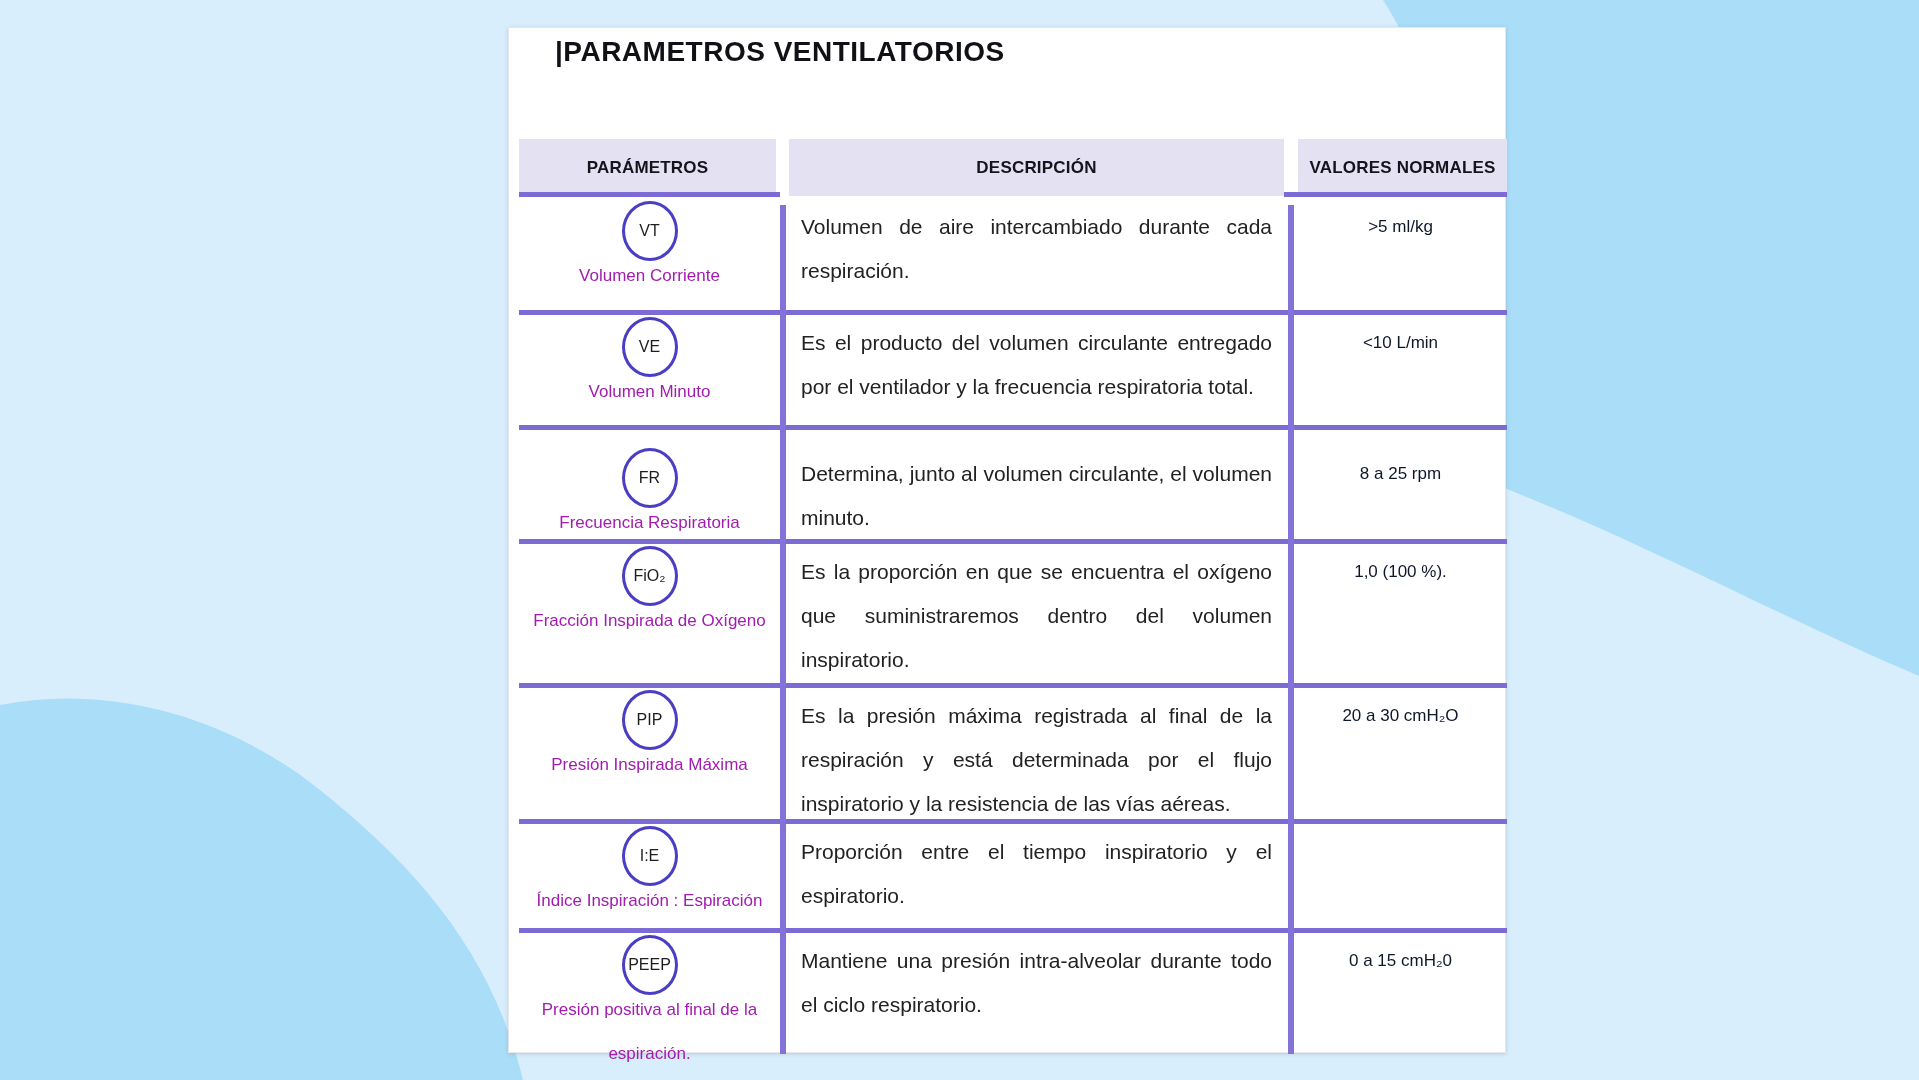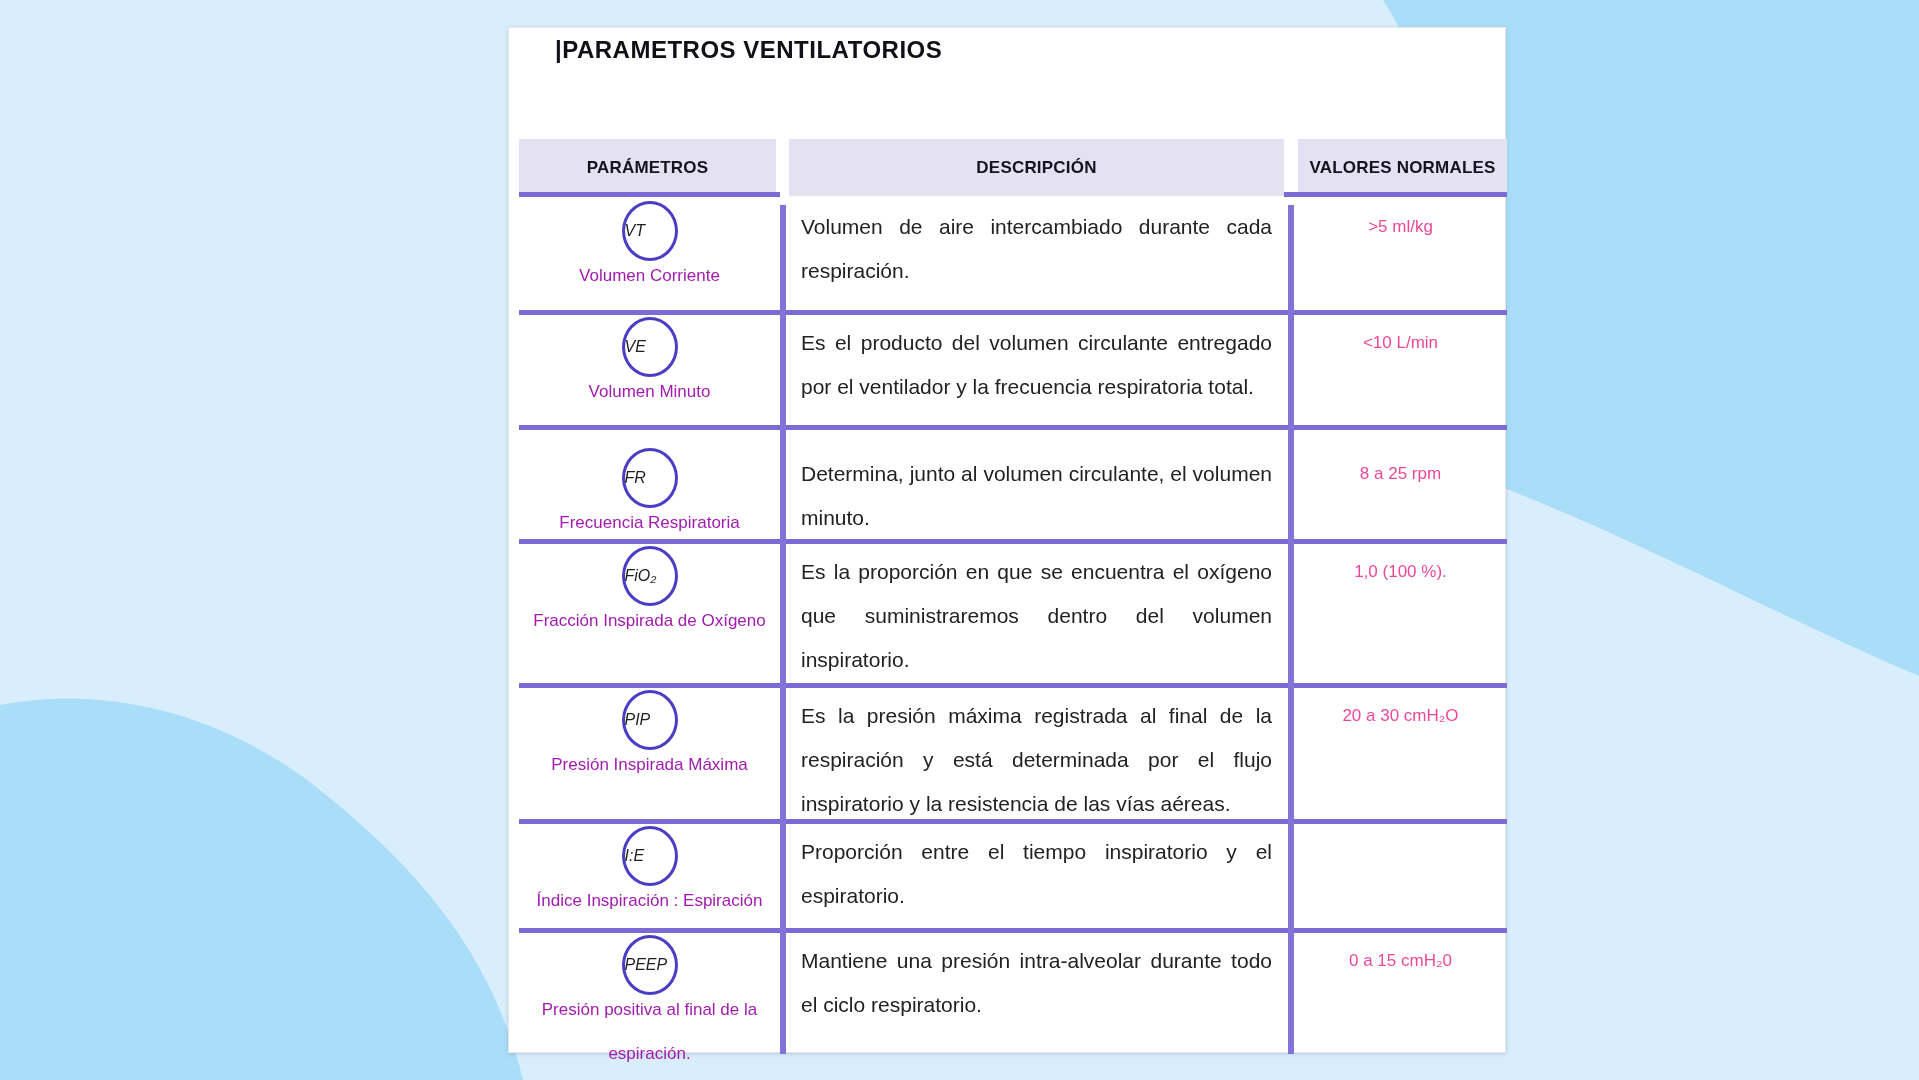--- a/index.html
+++ b/index.html
@@ -10,21 +10,21 @@
   }
   .bg-svg{position:absolute;left:0;top:0;width:1919px;height:1080px;z-index:0;}
   .page{
     position:absolute;left:508px;top:27px;width:998px;height:1026px;
     background:#ffffff;z-index:2;
     border:1px solid #e7e7ea;box-sizing:border-box;
     box-shadow:0 1px 4px rgba(110,125,140,.30);
   }
   .title{
     position:absolute;left:46px;top:8px;
-    font-size:24px;font-weight:700;color:#101016;letter-spacing:.5px;
+    font-size:28px;font-weight:700;color:#101016;letter-spacing:.5px;
     white-space:nowrap;
   }
   .hcell{
     position:absolute;top:111px;height:57px;background:#e4e1f3;
     display:flex;align-items:center;justify-content:center;
     font-size:17px;font-weight:700;color:#14141d;letter-spacing:.2px;
   }
   .hc1{left:10px;width:257px;}
   .hc2{left:280px;width:495px;}
   .hc3{left:789px;width:209px;}
@@ -32,37 +32,36 @@
   .hline.full{left:10px;width:988px;}
   .hline.seg1{left:10px;width:261px;top:164px;}
   .hline.seg3{left:775px;width:223px;top:164px;}
   .vline{position:absolute;top:177px;height:849px;width:6px;background:#8373d8;}
   .v1{left:271px;} .v2{left:779px;}
   .row{position:absolute;left:10px;width:988px;}
   .c1{position:absolute;left:0;top:0;width:261px;height:100%;
       display:flex;flex-direction:column;align-items:center;}
   .circle{
     margin-top:2px;width:50px;height:54px;border:3px solid #4a3ec5;border-radius:50%;
-    display:flex;align-items:center;flex:none;
+    display:flex;align-items:center;justify-content:center;flex:none;
     background:#fff;
-    font-style:italic;
   }
   .circle span{font-size:16px;color:#1e1e1e;}
   .plabel{
     margin-top:-7px;font-size:17px;color:#a21caf;line-height:44px;
     text-align:center;max-width:250px;
   }
   .c2{position:absolute;left:267px;top:0;width:502px;height:100%;box-sizing:border-box;}
   .desc{
     margin:0;padding:6px 16px 0 15px;
     font-size:21px;color:#222;line-height:44px;text-align:justify;
   }
   .c3{position:absolute;left:775px;top:0;width:213px;height:100%;
       padding-top:6px;box-sizing:border-box;text-align:center;}
-  .vl{display:block;font-size:17px;color:#ec4899;line-height:44px;}
+  .vl{display:block;font-size:17px;color:#0f172a;line-height:44px;}
 </style>
 </head>
 <body>
 
 <svg class="bg-svg" viewBox="0 0 1919 1080">
   <path d="M 1383 0 L 1919 0 L 1919 676 C 1790 622, 1650 545, 1504 488 C 1472 290, 1446 95, 1383 0 Z" fill="#a9ddf8"></path>
   <path d="M 0 705 C 100 685, 220 710, 320 790 C 420 870, 492 955, 523 1080 L 0 1080 Z" fill="#a9ddf8"></path>
 </svg>
 
 <div class="page">

